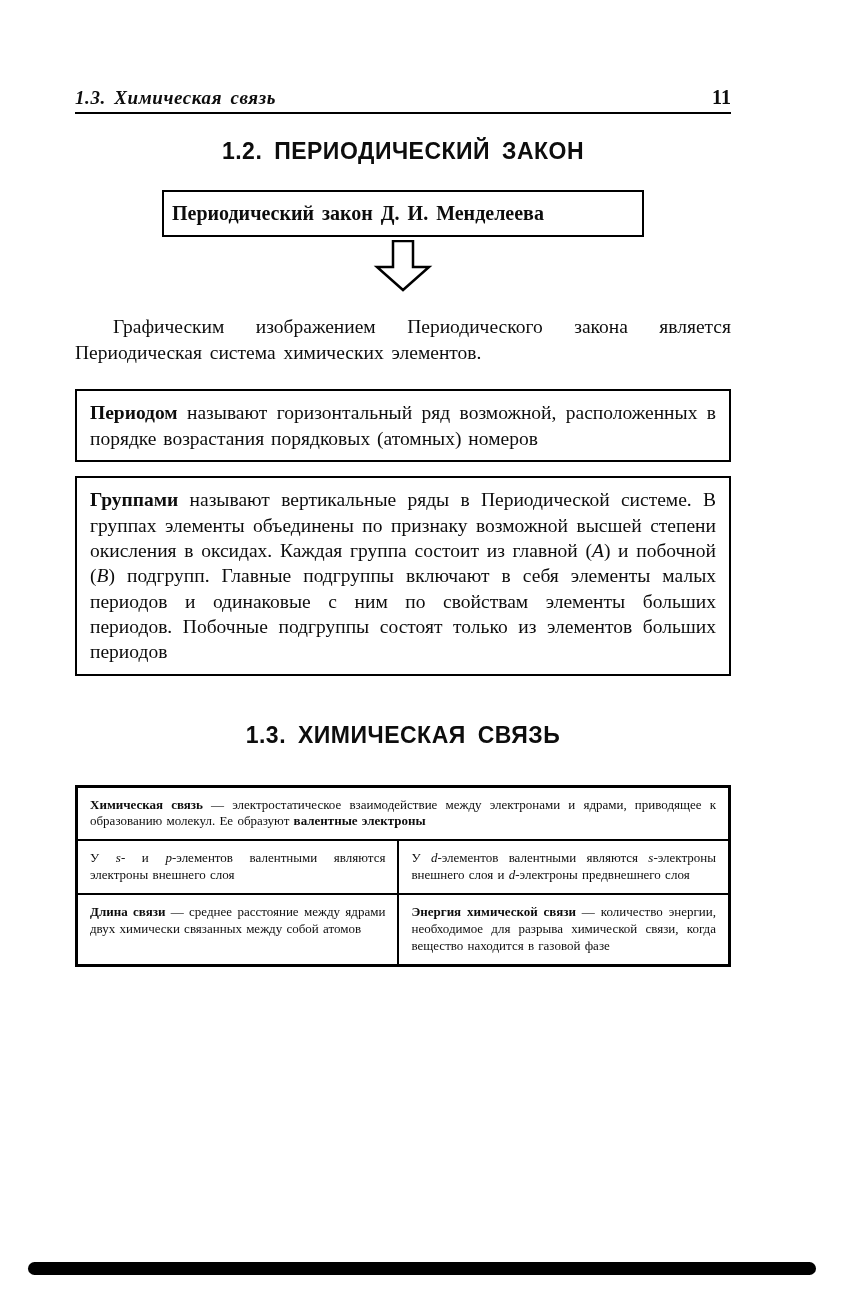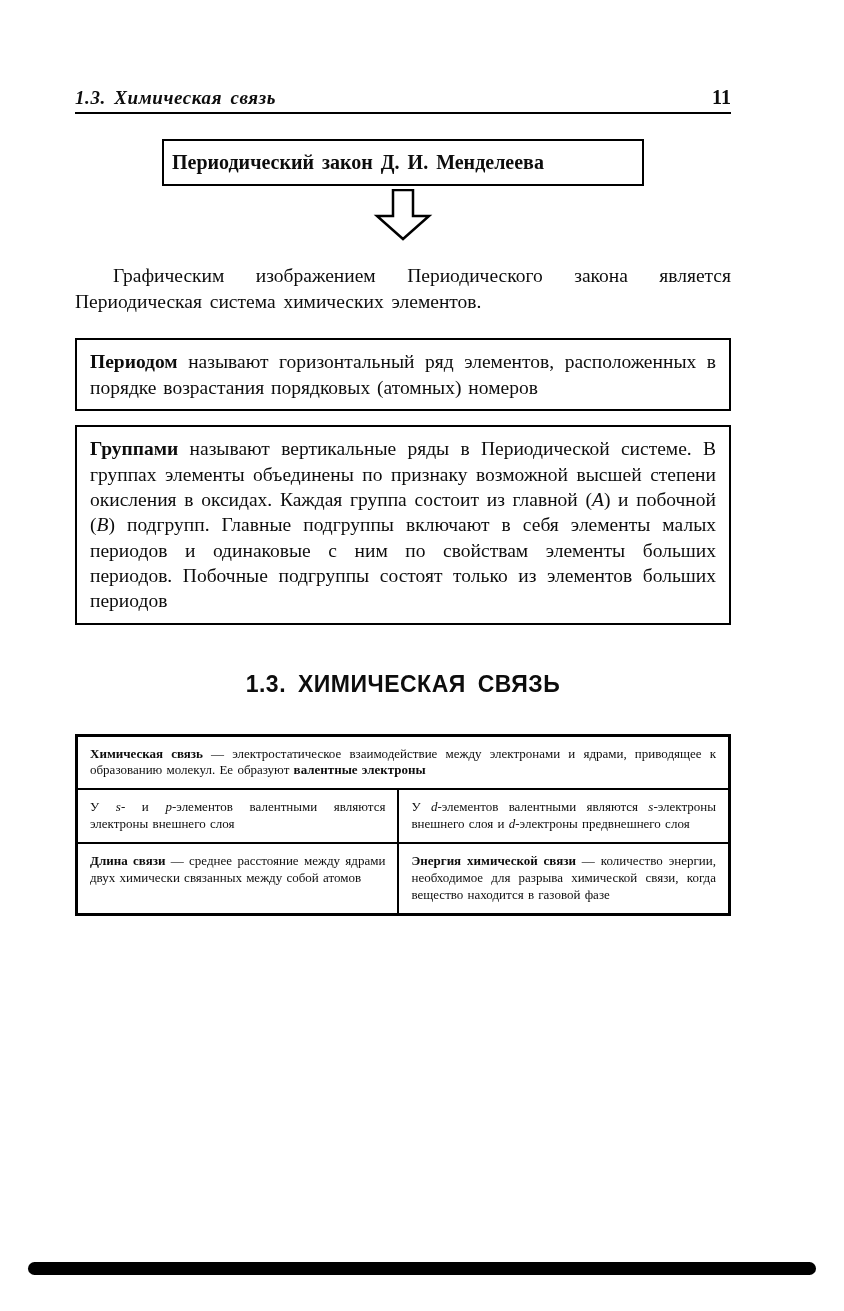--- a/index.html
+++ b/index.html
@@ -141,34 +141,35 @@
 <body>
 
 <div class="content">
 
   <div class="header">
     <span class="running-title">1.3. Химическая связь</span>
     <span class="page-number">11</span>
   </div>
   <div class="header-rule"></div>
 
+  <h1 class="sec-title t12">1.2. ПЕРИОДИЧЕСКИЙ ЗАКОН</h1>
 
   <div class="law-box">Периодический закон Д. И. Менделеева</div>
 
   <div class="arrow-wrap">
     <svg width="64" height="52" viewBox="0 0 64 52">
       <path d="M22 1 H42 V27 H58 L32 50 L6 27 H22 Z" fill="#ffffff" stroke="#000000" stroke-width="2.5" stroke-linejoin="miter"></path>
     </svg>
   </div>
 
 
   <p class="para">Графическим изображением Периодического закона является Периодическая система химических элементов.</p>
 
   <div class="def-box">
-    <span class="term">Периодом</span><span> называют горизонтальный ряд элементов, расположенных в порядке возрастания порядковых (атомных) номеров</span>
+    <span class="term">Периодом</span><span> называют горизонтальный ряд возможной, расположенных в порядке возрастания порядковых (атомных) номеров</span>
   </div>
 
   <div class="def-box group">
     <span class="term">Группами</span><span> называют вертикальные ряды в Периодической системе. В группах элементы объединены по признаку возможной высшей степени окисления в оксидах. Каждая группа состоит из главной (</span><span class="em">A</span><span>) и побочной (</span><span class="em">B</span><span>) подгрупп. Главные подгруппы включают в себя элементы малых периодов и одинаковые с ним по свойствам элементы больших периодов. Побочные подгруппы состоят только из элементов больших периодов</span>
   </div>
 
   <h1 class="sec-title t13">1.3. ХИМИЧЕСКАЯ СВЯЗЬ</h1>
 
   <table class="def-table">
     <tbody>

